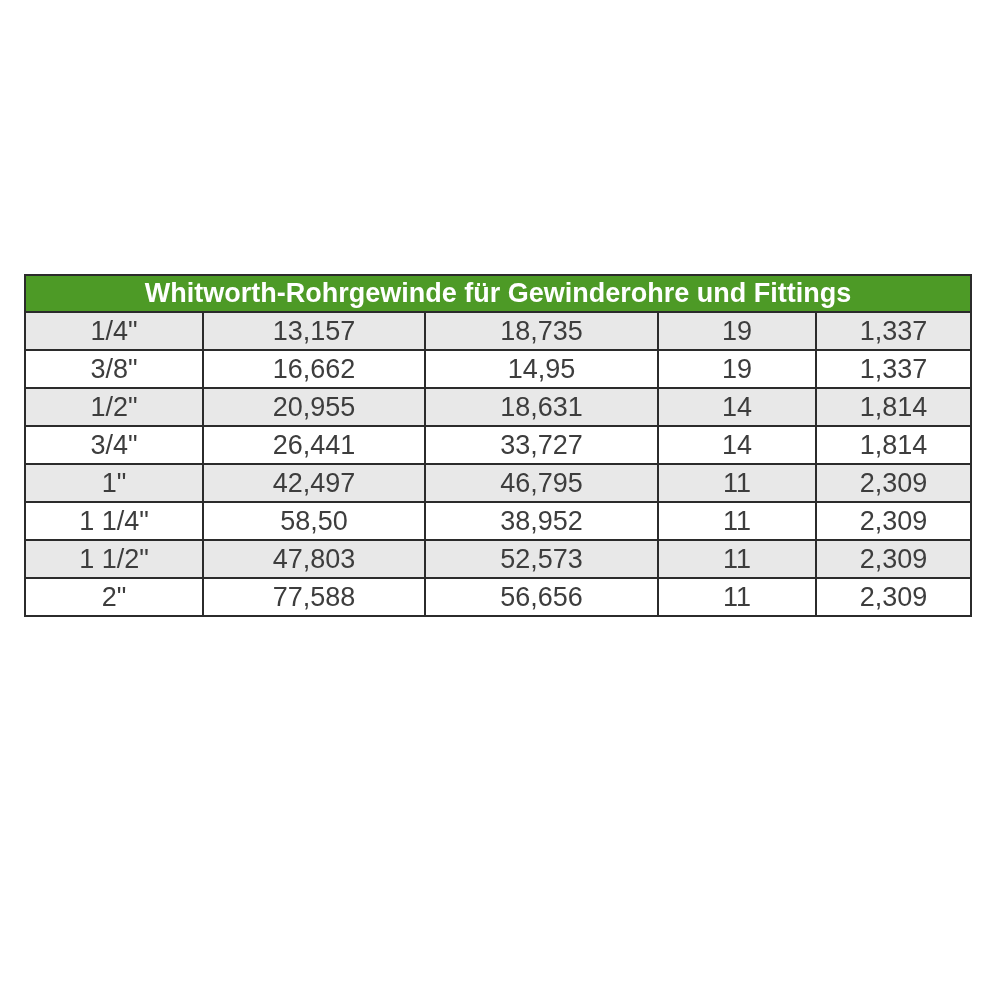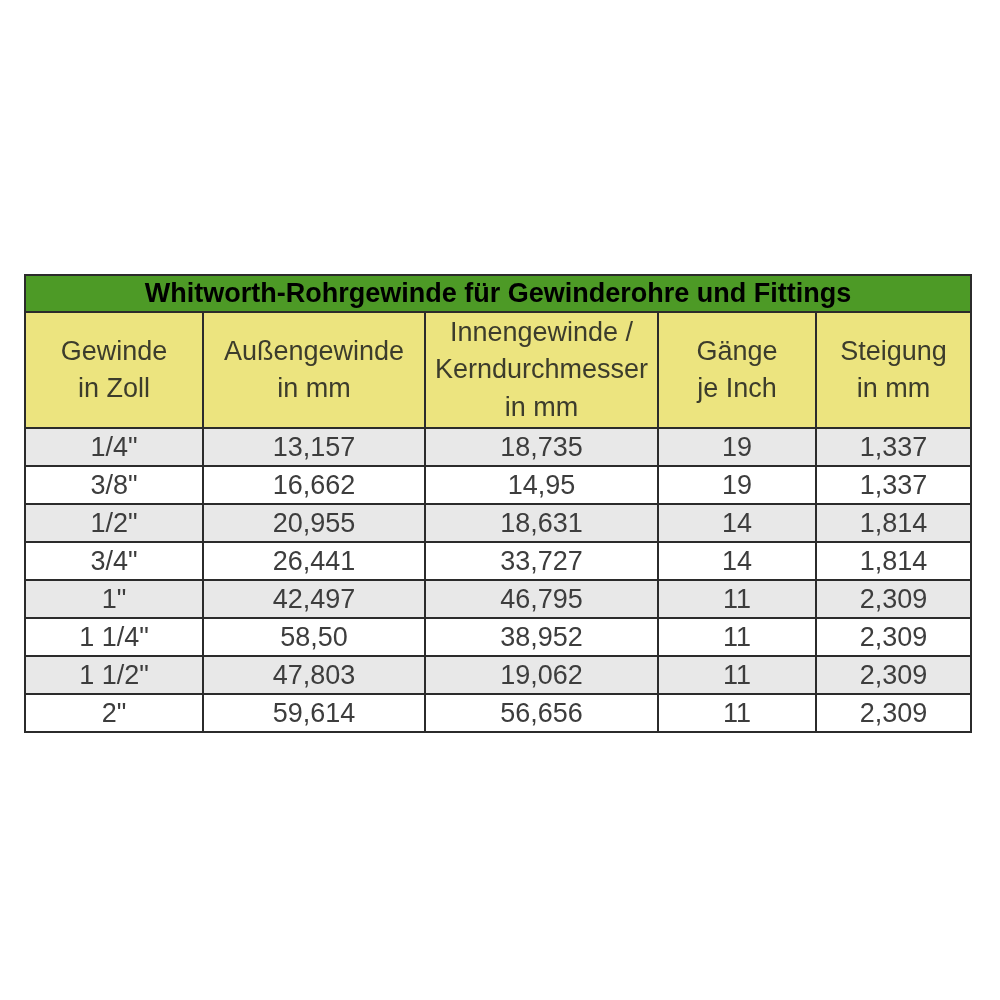--- a/index.html
+++ b/index.html
@@ -22,21 +22,21 @@
   }
   table.thread-table th,
   table.thread-table td {
     border: 2px solid #2b2b2b;
     text-align: center;
     vertical-align: middle;
     padding: 0;
   }
   th.banner {
     background: #4d9a26;
-    color: #000000;
+    color: #ffffff;
     font-size: 27px;
     font-weight: bold;
     height: 35px;
     letter-spacing: 0px;
     border-bottom-width: 3px;
   }
   th.col-header {
     background: #ece47f;
     color: #3c3c2c;
     font-weight: normal;
@@ -65,33 +65,20 @@
       <col style="width:178px">
       <col style="width:222px">
       <col style="width:233px">
       <col style="width:158px">
       <col style="width:155px">
     </colgroup>
     <thead>
       <tr>
         <th class="banner" colspan="5">Whitworth-Rohrgewinde für Gewinderohre und Fittings</th>
       </tr>
-      <tr id="header-row">
-          <th class="col-header">Gewinde
-in Zoll</th>
-          <th class="col-header">Außengewinde
-in mm</th>
-          <th class="col-header">Innengewinde /
-Kerndurchmesser
-in mm</th>
-          <th class="col-header">Gänge
-je Inch</th>
-          <th class="col-header">Steigung
-in mm</th>
-        </tr>
     </thead>
     <tbody id="table-body">
         <tr>
           <td>1/4"</td>
           <td>13,157</td>
           <td>18,735</td>
           <td>19</td>
           <td>1,337</td>
         </tr>
         <tr>
@@ -125,26 +112,26 @@
         <tr>
           <td>1 1/4"</td>
           <td>58,50</td>
           <td>38,952</td>
           <td>11</td>
           <td>2,309</td>
         </tr>
         <tr>
           <td>1 1/2"</td>
           <td>47,803</td>
-          <td>19,062</td>
+          <td>52,573</td>
           <td>11</td>
           <td>2,309</td>
         </tr>
         <tr>
           <td>2"</td>
-          <td>59,614</td>
+          <td>77,588</td>
           <td>56,656</td>
           <td>11</td>
           <td>2,309</td>
         </tr>
       </tbody>
   </table>
 </div>
 
 </body></html>

